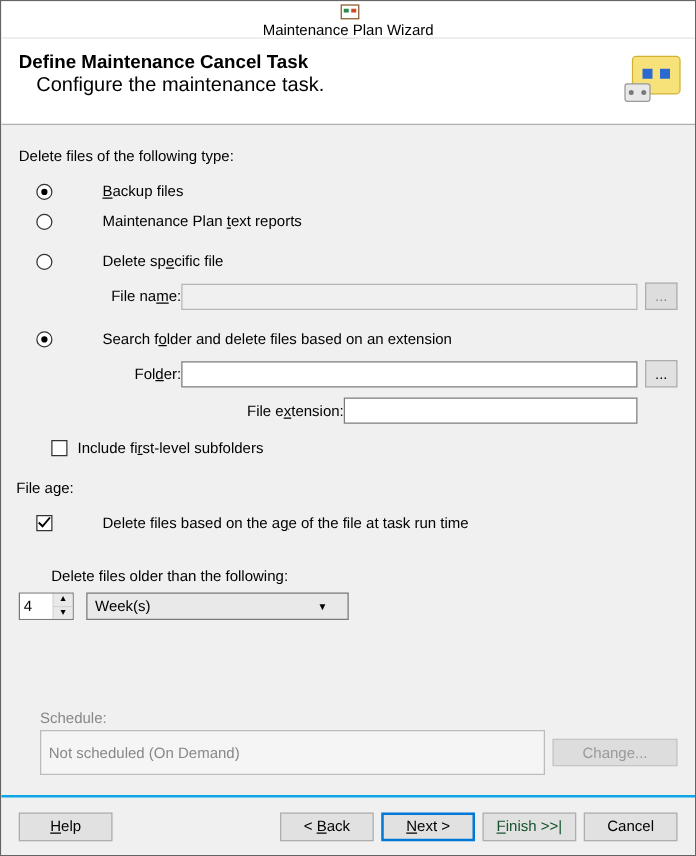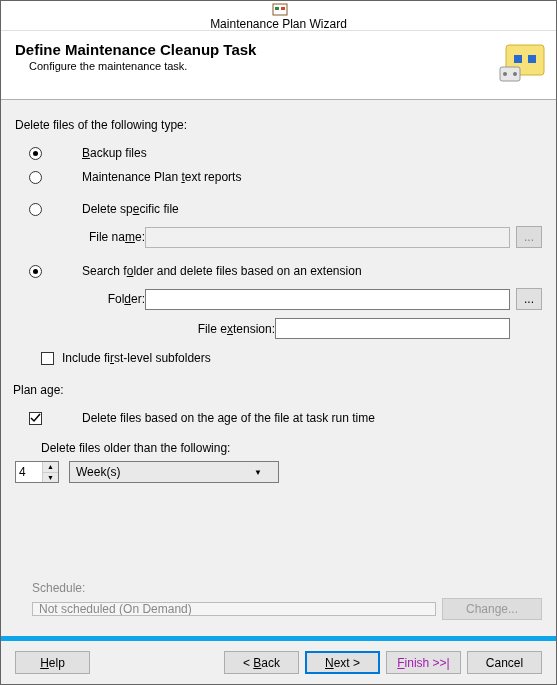--- a/index.html
+++ b/index.html
@@ -40,21 +40,21 @@
   
   .header {
     background: #fff;
     border-bottom: 1px solid #b0b0b0;
     padding: 8px 14px 12px 14px;
     position: relative;
     display: flex;
   }
   .header-text { flex: 1; }
   .header-title { font-size: 15px; font-weight: bold; color: #000; margin: 2px 0 2px 0; }
-  .header-sub { font-size: 11px; color: #000; margin-left: 14px; }
+  .header-sub { font-size: 16px; color: #000; margin-left: 14px; }
   .header-logo {
     width: 48px; height: 48px;
     position: relative;
     margin-right: -4px;
   }
   
   .content {
     flex: 1;
     background: #f0f0f0;
     padding: 14px 14px 0 14px;
@@ -156,55 +156,55 @@
     padding: 0 16px 0 6px;
   }
   .combo .combo-label { flex: 1; }
   .combo .combo-arrow { font-size: 8px; color: #000; }
   
   .schedule-block { margin-top: auto; color: #888; margin-left: 17px; }
   .schedule-label { margin-bottom: 3px; }
   .schedule-row { display: flex; align-items: center; gap: 6px; margin-bottom: 16px;}
   .schedule-input {
     flex: 1;
-    height: 14px;
+    height: 36px;
     border: 1px solid #bcbcbc;
     background: #f5f5f5;
     color: #888;
     padding: 0 6px;
     font-family: inherit; font-size: 12px;
   }
   .change-btn {
     width: 100px; height: 22px;
     border: 1px solid #c5c5c5;
     background: #ddd;
     color: #9a9a9a;
     display: flex; align-items: center; justify-content: center;
   }
   
   .footer {
     height: 48px;
     background: #f0f0f0;
-    border-top: 5px solid #0ea5e9;
+    border-top: 2px solid #0ea5e9;
     display: flex;
     align-items: center;
     padding: 0 14px;
   }
   .btn {
     height: 23px;
     min-width: 75px;
     border: 1px solid #adadad;
     background: #e1e1e1;
     display: flex; align-items: center; justify-content: center;
     font-family: inherit; font-size: 12px;
     padding: 0 10px;
     margin-left: 6px;
   }
   .btn.default { border: 2px solid #0078d7; }
-  .btn.disabled { color: #a21caf; }
+  .btn.disabled { color: #14532d; }
   .footer-spacer { flex: 1; }
   .u { text-decoration: underline; }
   .gap { height: 8px; }
 </style>
 </head>
 <body>
 
 <div class="titlebar">
   <div class="app-icon">
     <svg width="16" height="16" viewBox="0 0 16 16">
@@ -229,21 +229,21 @@
       <svg width="10" height="10">
           <line x1="0" y1="0" x2="10" y2="10" stroke="#000" stroke-width="1"></line>
           <line x1="10" y1="0" x2="0" y2="10" stroke="#000" stroke-width="1"></line>
         </svg>
     </div>
   </div>
 </div>
 
 <div class="header">
   <div class="header-text">
-    <div class="header-title">Define Maintenance Cleanup Task</div>
+    <div class="header-title">Define Maintenance Cancel Task</div>
     <div class="header-sub">Configure the maintenance task.</div>
   </div>
   <div class="header-logo">
     <svg width="48" height="48" viewBox="0 0 48 48">
       <rect x="8" y="6" width="38" height="30" rx="3" fill="#f7e27a" stroke="#d4b030"></rect>
       <rect x="16" y="16" width="8" height="8" fill="#2a6ad0"></rect>
       <rect x="30" y="16" width="8" height="8" fill="#2a6ad0"></rect>
       <rect x="2" y="28" width="20" height="14" rx="2" fill="#e8e8e8" stroke="#999"></rect>
       <circle cx="7" cy="35" r="2" fill="#7a7a7a"></circle>
       <circle cx="17" cy="35" r="2" fill="#7a7a7a"></circle>
@@ -293,32 +293,32 @@
     <span class="form-label" style="width:260px">File e<span class="u">x</span>tension:</span>
     <input class="text-input" style="flex: 1 1 0%; margin-right: 32px;" value="">
   </div>
 
   <div class="check-row indent2" style="margin-top:8px">
     <span class="checkbox"></span>
     <span>Include fi<span class="u">r</span>st-level subfolders</span>
   </div>
 
   <div class="gap"></div>
-  <div class="section-label" style="margin-left:-2px">Plan age:</div>
+  <div class="section-label" style="margin-left:-2px">File age:</div>
 
   <div class="check-row indent1">
     <span class="checkbox checked">
       <svg width="11" height="11" viewBox="0 0 11 11">
           <path d="M1 5 L4 8 L10 1" stroke="#000" stroke-width="1.5" fill="none"></path>
         </svg>
     </span>
     <span>Delete files based on the a<span class="u">g</span>e of the file at task run time</span>
   </div>
 
-  <div class="indent2" style="margin-top:10px">Delete files older than the following:</div>
+  <div class="indent2" style="margin-top:23px">Delete files older than the following:</div>
 
   <div class="form-row indent2" style="margin-top:6px; gap:10px">
     <div class="spinner">
       <input value="4" style="">
       <div class="arrows">
         <div class="arrow">▲</div>
         <div class="arrow">▼</div>
       </div>
     </div>
     <div class="combo" style="width:210px">

